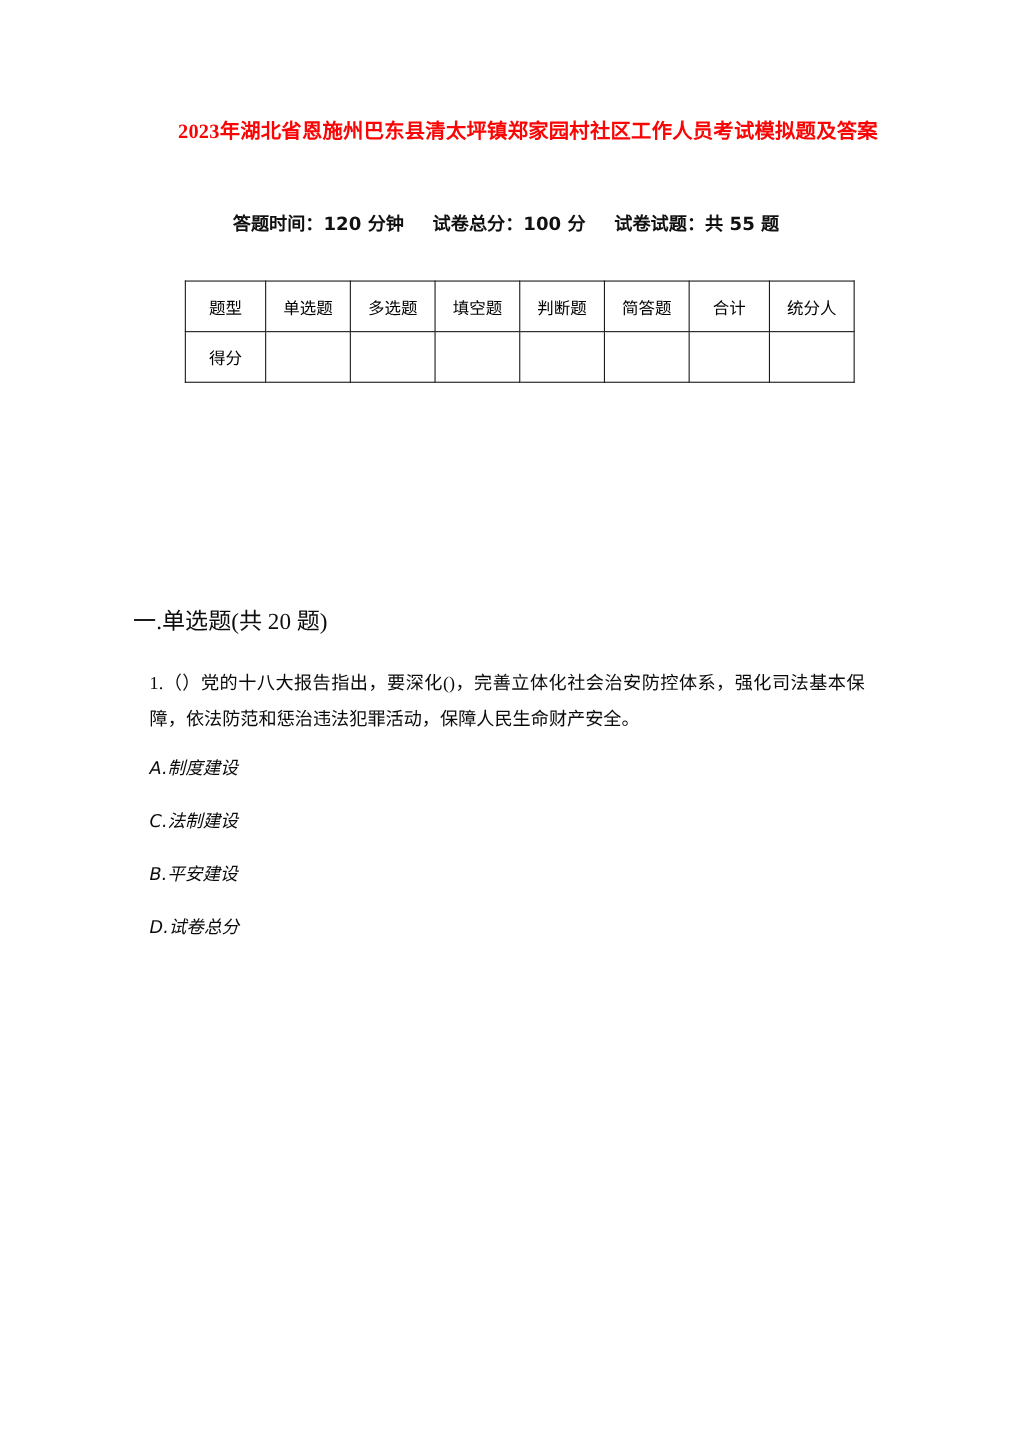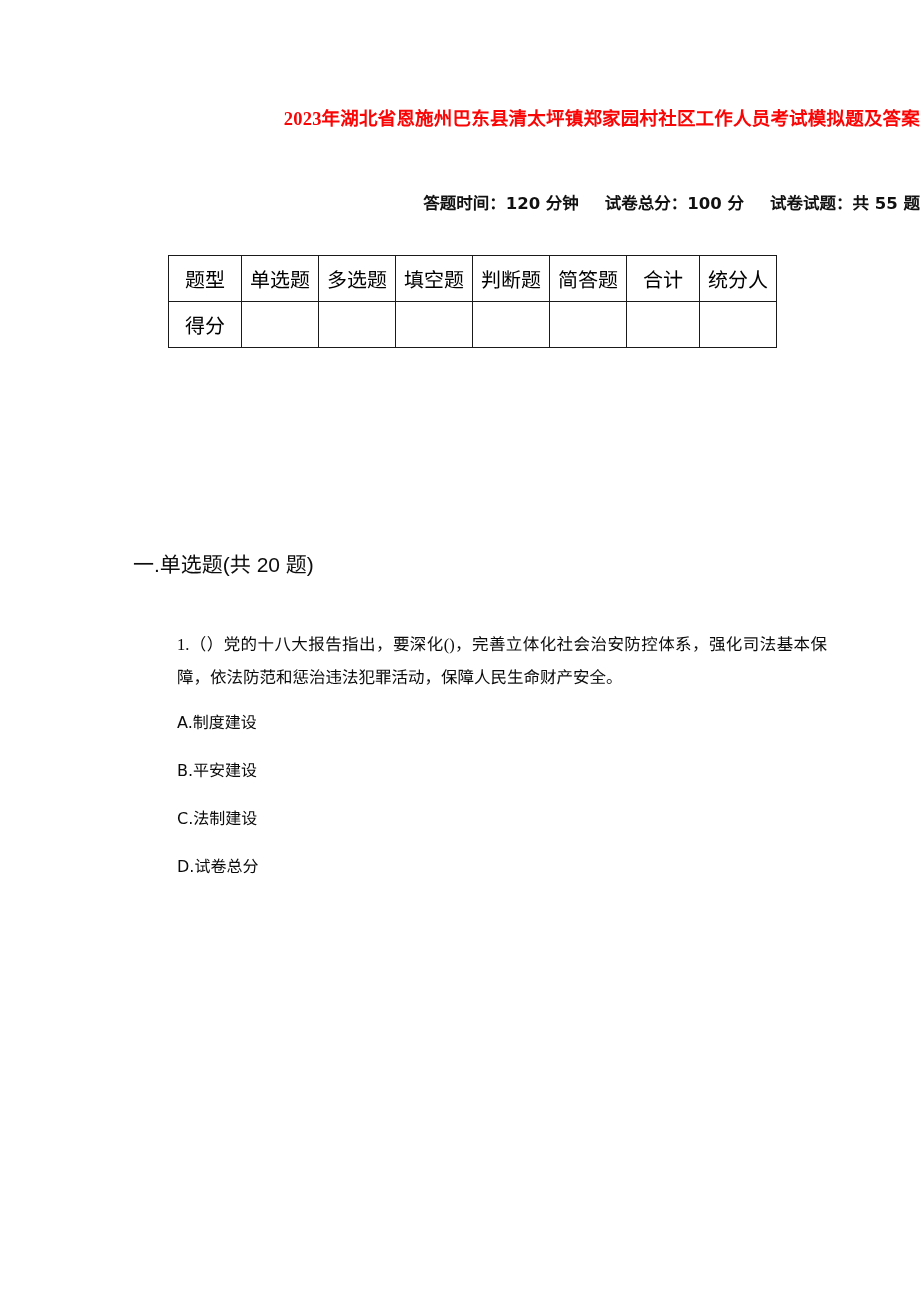--- a/index.html
+++ b/index.html
@@ -25,37 +25,37 @@
     box-sizing: border-box;
     padding: 0;
   }
 
   
   .doc-title {
     position: absolute;
     left: 0;
     right: 0;
     top: 104px;
-    text-align: right;
+    text-align: center;
     font-family: "Liberation Serif", "DejaVu Serif", serif;
     font-weight: bold;
     font-size: 18.5px;
     letter-spacing: 0.2px;
     color: #fa0505;
     white-space: nowrap;
     margin-left: 40px;
   }
 
   
   .meta-line {
     position: absolute;
     left: 0;
     right: 0;
     top: 190px;
-    text-align: right;
+    text-align: center;
     font-family: "DejaVu Sans", "Liberation Sans", sans-serif;
     font-weight: bold;
     font-size: 16.5px;
     color: #111111;
     white-space: nowrap;
   }
   .meta-seg { display: inline-block; }
   .meta-gap { display: inline-block; width: 26px; }
 
   
@@ -63,40 +63,40 @@
     position: absolute;
     left: 168px;
     top: 255px;
     width: 590px;
   }
   table.score-table {
     border-collapse: collapse;
     table-layout: fixed;
     width: 590px;
     font-family: Liberation Sans, sans-serif;
-    font-size: 20px;
+    font-size: 15px;
   }
   table.score-table td {
     border: 1px solid #1a1a1a;
     height: 45px;
     text-align: center;
     vertical-align: middle;
     padding: 0 2px;
     white-space: nowrap;
     color: #000000;
   }
   .col-w-narrow { width: 68px; }
   .col-w-std    { width: 72px; }
 
   
   .section-heading {
     position: absolute;
-    left: 133px;
+    left: 121px;
     top: 548px;
-    font-family: Liberation Sans, sans-serif;
+    font-family: Liberation Serif, serif;
     font-size: 21px;
     color: #0d0d0d;
     white-space: nowrap;
   }
 
   
   .question {
     position: absolute;
     left: 136px;
     width: 650px;
@@ -110,35 +110,36 @@
   }
   .q-options {
     margin-top: 18px;
   }
   .q-option {
     font-family: "DejaVu Sans", "Liberation Sans", sans-serif;
     font-size: 16px;
     line-height: 22px;
     color: #0a0a0a;
     margin-bottom: 26px;
+    font-style: italic;
   }
   .q-answer {
     font-family: "Liberation Serif", "DejaVu Serif", serif;
     font-size: 16.5px;
     color: #0a0a0a;
     margin-top: 4px;
   }
   .q-answer .ans-letter {
     font-family: "DejaVu Sans", "Liberation Sans", sans-serif;
     font-weight: bold;
     font-size: 16px;
     margin-left: 4px;
   }
 
-  #question-1 { top: 628px; margin-left: 41px; }
+  #question-1 { top: 604px; }
   #question-2 { top: 1104px; }
 </style>
 </head>
 <body>
 
 <div class="page">
 
   <div class="doc-title">2023年湖北省恩施州巴东县清太坪镇郑家园村社区工作人员考试模拟题及答案</div>
 
   <div class="meta-line">
@@ -171,20 +172,20 @@
       </tbody>
     </table>
   </div>
 
   <div class="section-heading">一.单选题(共 20 题)</div>
 
   <div class="question" id="question-1">
     <div class="q-stem">1.（）党的十八大报告指出，要深化()，完善立体化社会治安防控体系，强化司法基本保障，依法防范和惩治违法犯罪活动，保障人民生命财产安全。</div>
     <div class="q-options">
       <div class="q-option">A.制度建设</div>
+      <div class="q-option">C.法制建设</div>
       <div class="q-option">B.平安建设</div>
-      <div class="q-option">C.法制建设</div>
       <div class="q-option">D.试卷总分</div>
     </div>
   </div>
 
 
 </div>
 
 </body></html>

